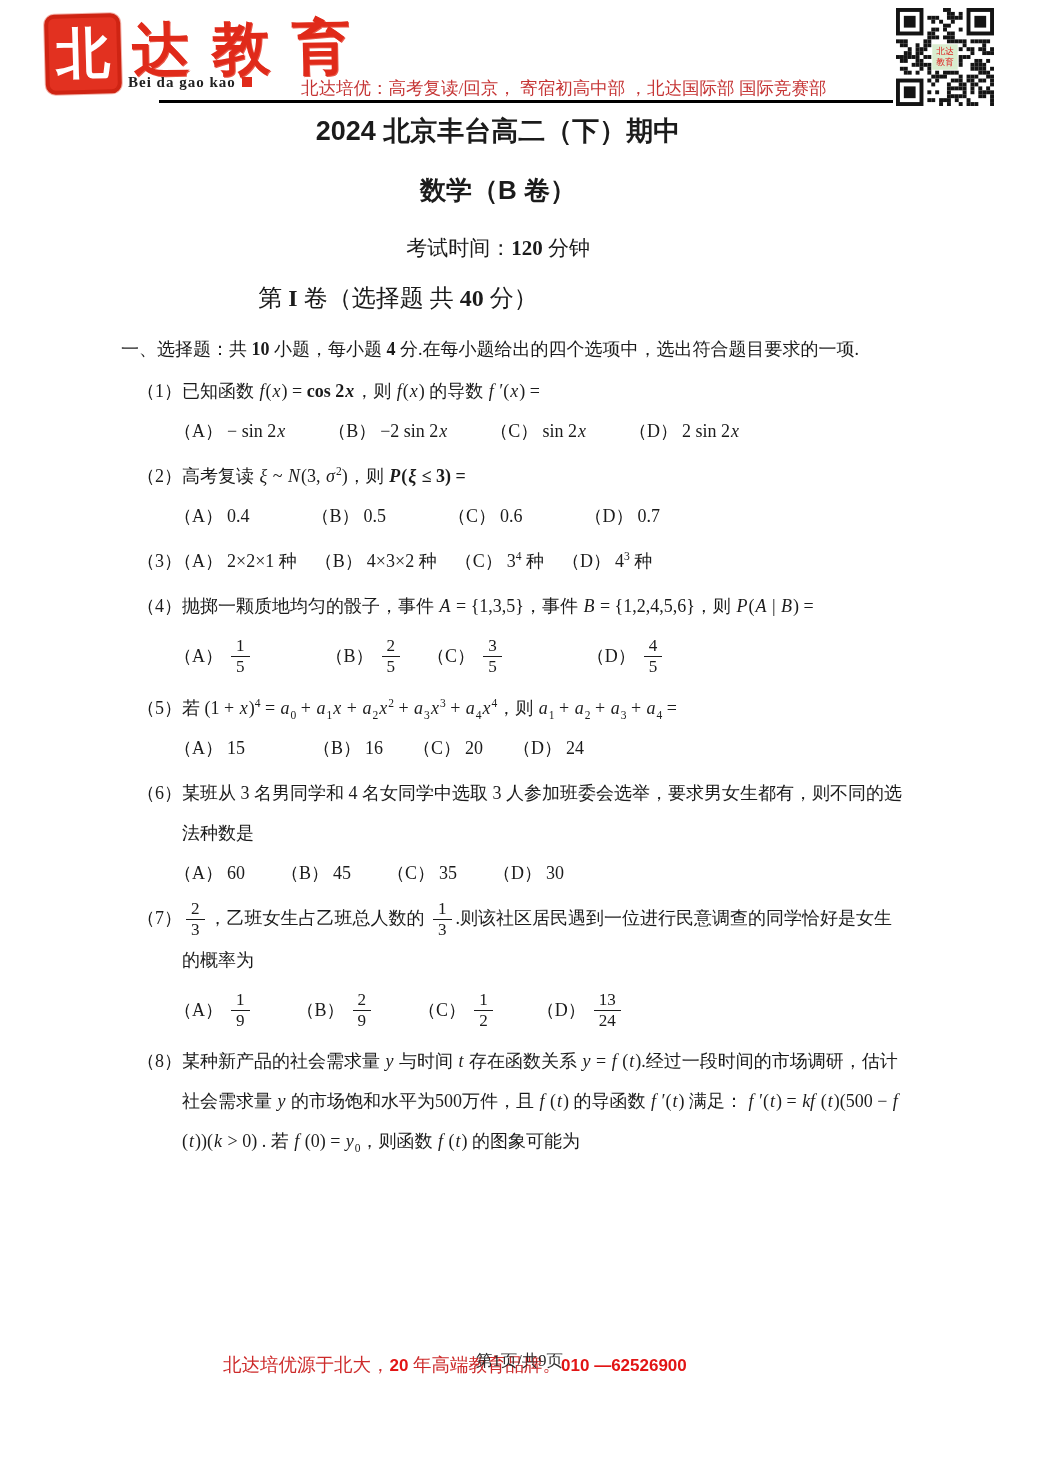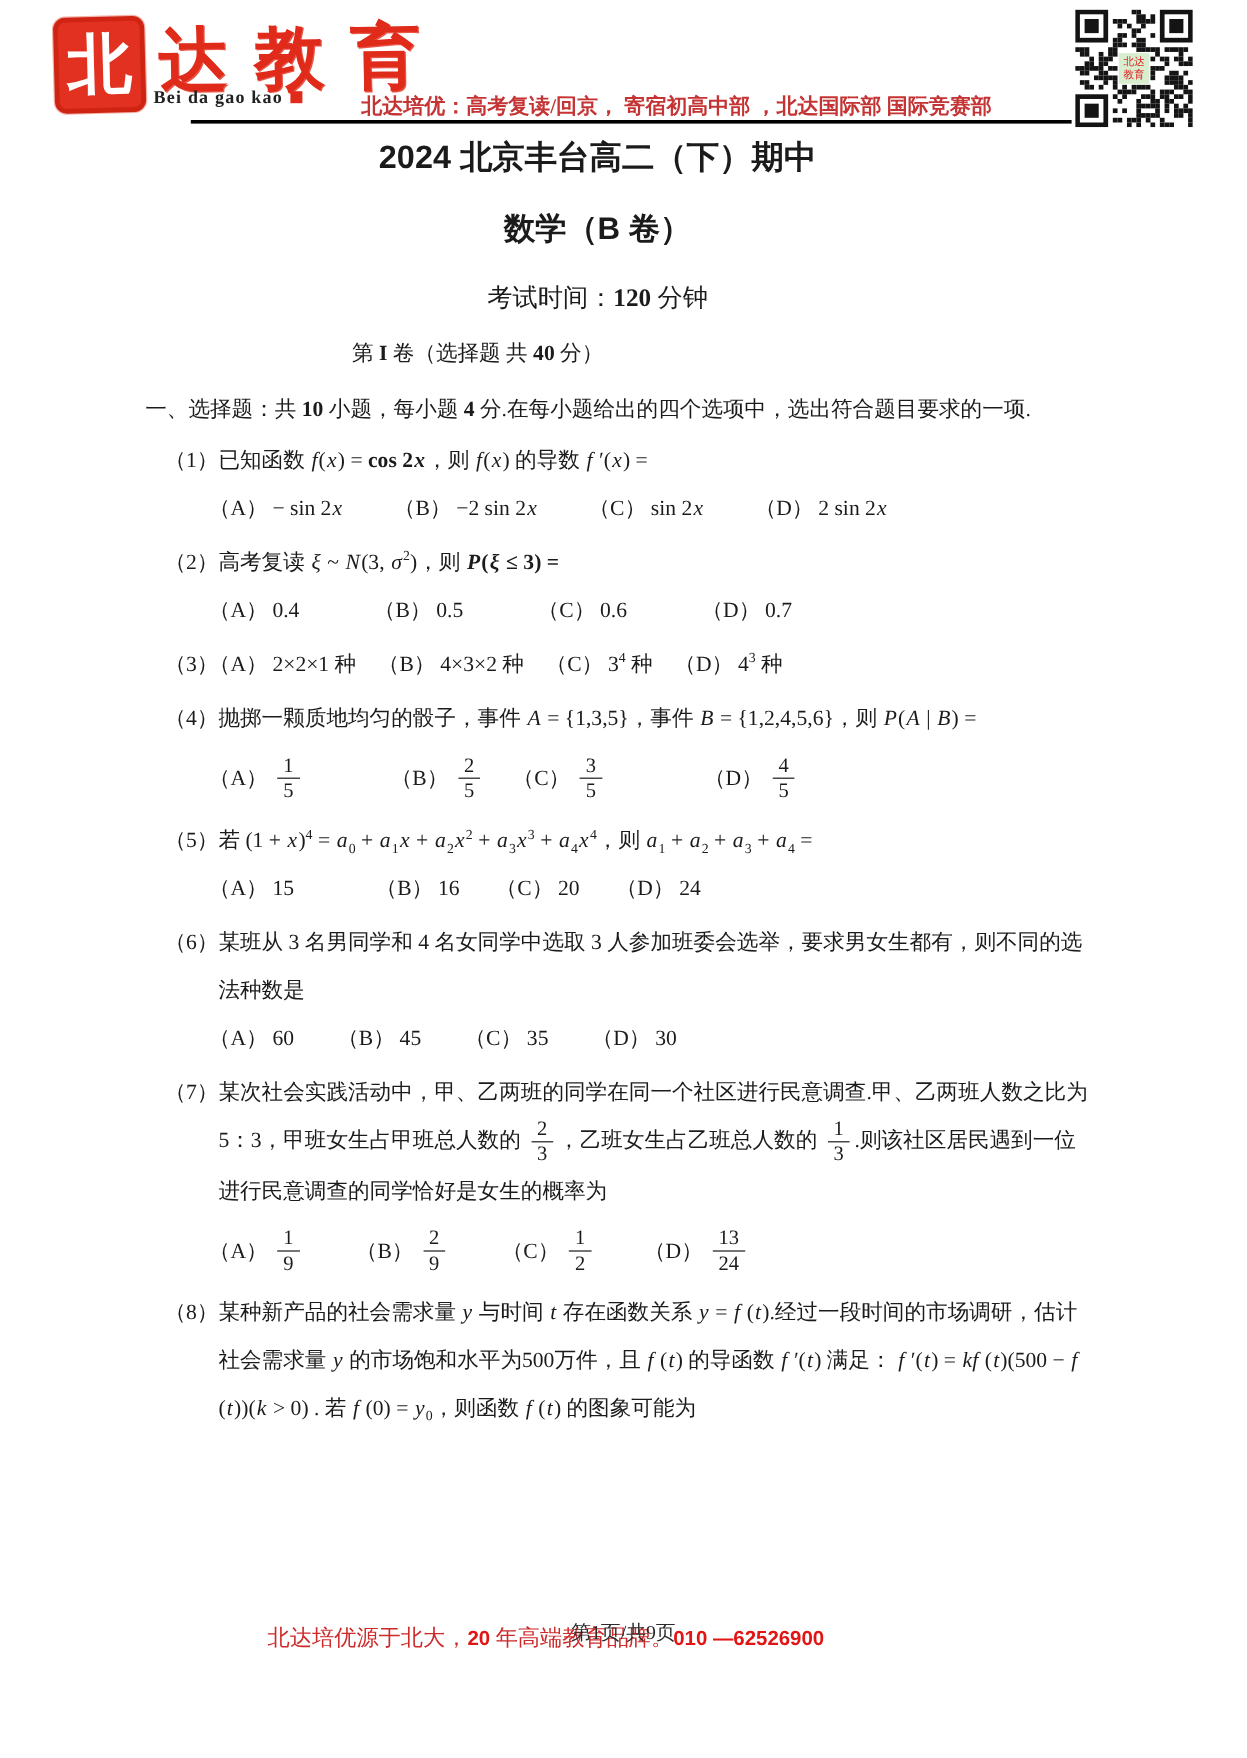--- a/index.html
+++ b/index.html
@@ -32,21 +32,21 @@
     white-space: nowrap;
   }
   .brand-sub {
     position: absolute; left: 128px; top: 74px;
     font-weight: bold; font-size: 15px; color: #222;
     letter-spacing: 1px;
   }
   .brand-sub .sq { display:inline-block; width:10px; height:10px; background:#e02a1a; margin-left:6px; }
   .tagline {
     position: absolute; left: 301px; top: 76px;
-    color: #c53434; font-size: 17.5px; white-space: nowrap; font-weight: bold;
+    color: #c53434; font-size: 17.5px; white-space: nowrap;
   }
   .header-rule {
     position: absolute; left: 159px; top: 100px;
     width: 734px; height: 2.5px; background: #000;
   }
   .qr-wrap { position: absolute; left: 896px; top: 8px; width: 98px; height: 98px; }
   .qr-wrap svg { width: 100%; height: 100%; }
 
   
   .content { position: absolute; left: 0; top: 106px; width: 930px; margin-left: 21px; }
@@ -54,21 +54,21 @@
     text-align: center; transform: translateX(12px);
     font-family: "Liberation Sans", "DejaVu Sans", sans-serif;
     font-weight: bold; font-size: 27px; margin-top: 7px;
   }
   .paper-title {
     text-align: center; transform: translateX(12px);
     font-family: "Liberation Sans", "DejaVu Sans", sans-serif;
     font-weight: bold; font-size: 26px; margin-top: 24px;
   }
   .time-line { text-align: center; transform: translateX(12px); font-size: 21px; margin-top: 26px; }
-  .section-line { width: fit-content; margin: 20px auto 0; position: relative; left: -88px; font-size: 18px; }
+  .section-line { width: fit-content; margin: 20px auto 0; position: relative; left: -88px; font-size: 24px; }
 
   
   .intro { margin: 18px 40px 0 100px; line-height: 34px; font-family: Liberation Serif, serif; }
   #questions { margin: 0 44px 0 116px; }
   .q { display: flex; margin-top: 5px; }
   .qnum { flex: 0 0 42px; line-height: 40px; }
   .qbody { flex: 1 1 auto; max-width: 835px; }
   .stem { line-height: 40px; }
   .opts { line-height: 40px; margin-left: -8px; }
   .opts.tall { padding: 9px 0 6px; }
@@ -448,21 +448,21 @@
               <span><span class="r-t">35</span></span>
             </span><span class="opt" style="margin-left: 36px;">
               <span class="olabel">（D）</span>
               <span><span class="r-t">30</span></span>
             </span></div>
         </div>
       </div>
       <div class="q">
         <span class="qnum">（7）</span>
         <div class="qbody">
-          <div class="stem"><span class="r-t">某次社会实践活动中，甲、乙两班的同学在同一个社区进行民意调查.甲、乙两班人数之比为 5：3，甲班女生占甲班总人数的 </span><span class="frac">
+          <div class="stem"><span class="frac">
               <span class="fnum">2</span>
               <span class="fden">3</span>
             </span><span class="r-t">，乙班女生占乙班总人数的 </span><span class="frac">
               <span class="fnum">1</span>
               <span class="fden">3</span>
             </span><span class="r-t">.则该社区居民遇到一位进行民意调查的同学恰好是女生的概率为</span></div>
           <div class="opts tall"><span class="opt" style="margin-left: 0px;">
               <span class="olabel">（A）</span>
               <span><span class="frac">
                   <span class="fnum">1</span>

